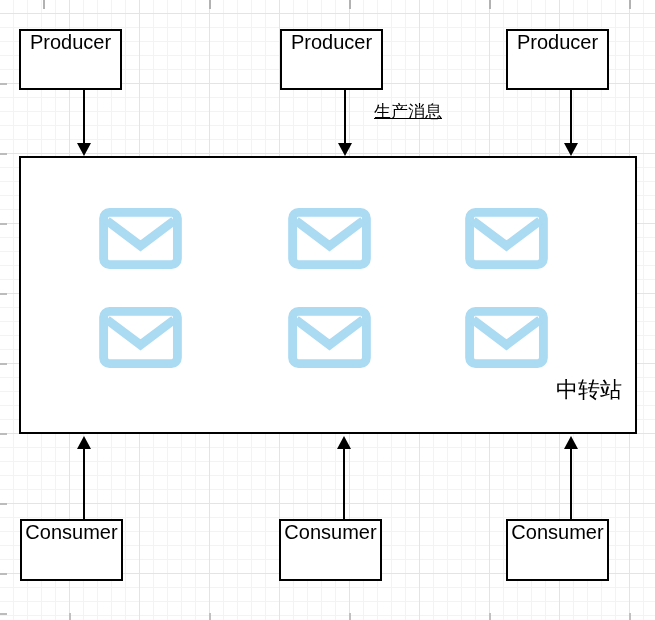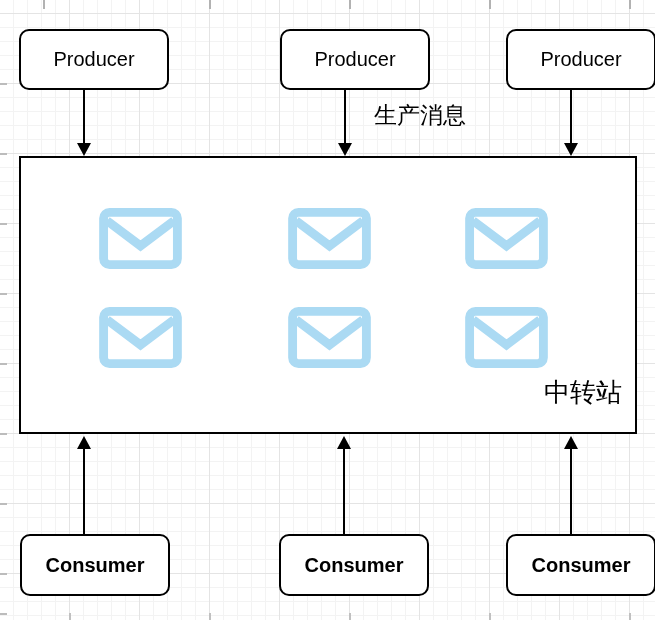--- a/index.html
+++ b/index.html
@@ -10,34 +10,34 @@
       linear-gradient(to right,#e4e4e4 1px,transparent 1px),
       linear-gradient(to bottom,#e4e4e4 1px,transparent 1px),
       linear-gradient(to right,#f3f3f3 1px,transparent 1px),
       linear-gradient(to bottom,#f3f3f3 1px,transparent 1px);
     background-size:70px 70px,70px 70px,14px 14px,14px 14px;
     background-position:69px 0,0 13px,13px 0,0 13px;
     font-family:"Liberation Sans","DejaVu Sans",sans-serif;
     color:#000;
   }
   .node{
-    position:absolute;width:150px;height:61px;
-    background:#fff;border:2px solid #000;border-radius:10px;
-    display:flex;align-items:center;justify-content:center;
+    position:absolute;width:103px;height:61px;
+    background:#fff;border:2px solid #000;border-radius:0;
+    display:flex;align-items:flex-start;justify-content:center;
     font-size:20px;box-sizing:border-box;
   }
   .producer{top:29px;}
-  .consumer{top:534px;height:62px;font-weight:bold;}
+  .consumer{top:519px;height:62px;}
   .hub{
     position:absolute;left:19px;top:156px;width:618px;height:278px;
     background:#fff;border:2px solid #000;box-sizing:border-box;
   }
   .env{position:absolute;width:83px;height:61px;}
-  .hub-label{position:absolute;left:471px;top:217px;width:130px;text-align:right;font-size:26px;}
-  .annotation{position:absolute;font-size:23px;white-space:nowrap;}
+  .hub-label{position:absolute;left:471px;top:217px;width:130px;text-align:right;font-size:22px;}
+  .annotation{position:absolute;font-size:17px;white-space:nowrap;text-decoration:underline;}
   .edge{position:absolute;width:14px;}
   .edge .stem{position:absolute;left:6px;width:2px;background:#000;}
   .edge.down .stem{top:0;height:53px;}
   .edge.down .head{position:absolute;left:0;bottom:0;width:0;height:0;
     border-left:7px solid transparent;border-right:7px solid transparent;border-top:13px solid #000;}
   .edge.up .stem{top:12px;height:87px;}
   .edge.up .head{position:absolute;left:0;top:0;width:0;height:0;
     border-left:7px solid transparent;border-right:7px solid transparent;border-bottom:13px solid #000;}
   .tick-l{position:absolute;left:0;width:7px;height:2px;background:#bcbcbc;}
   .stub-t{position:absolute;top:0;width:2px;height:9px;background:#b2b2b2;}

